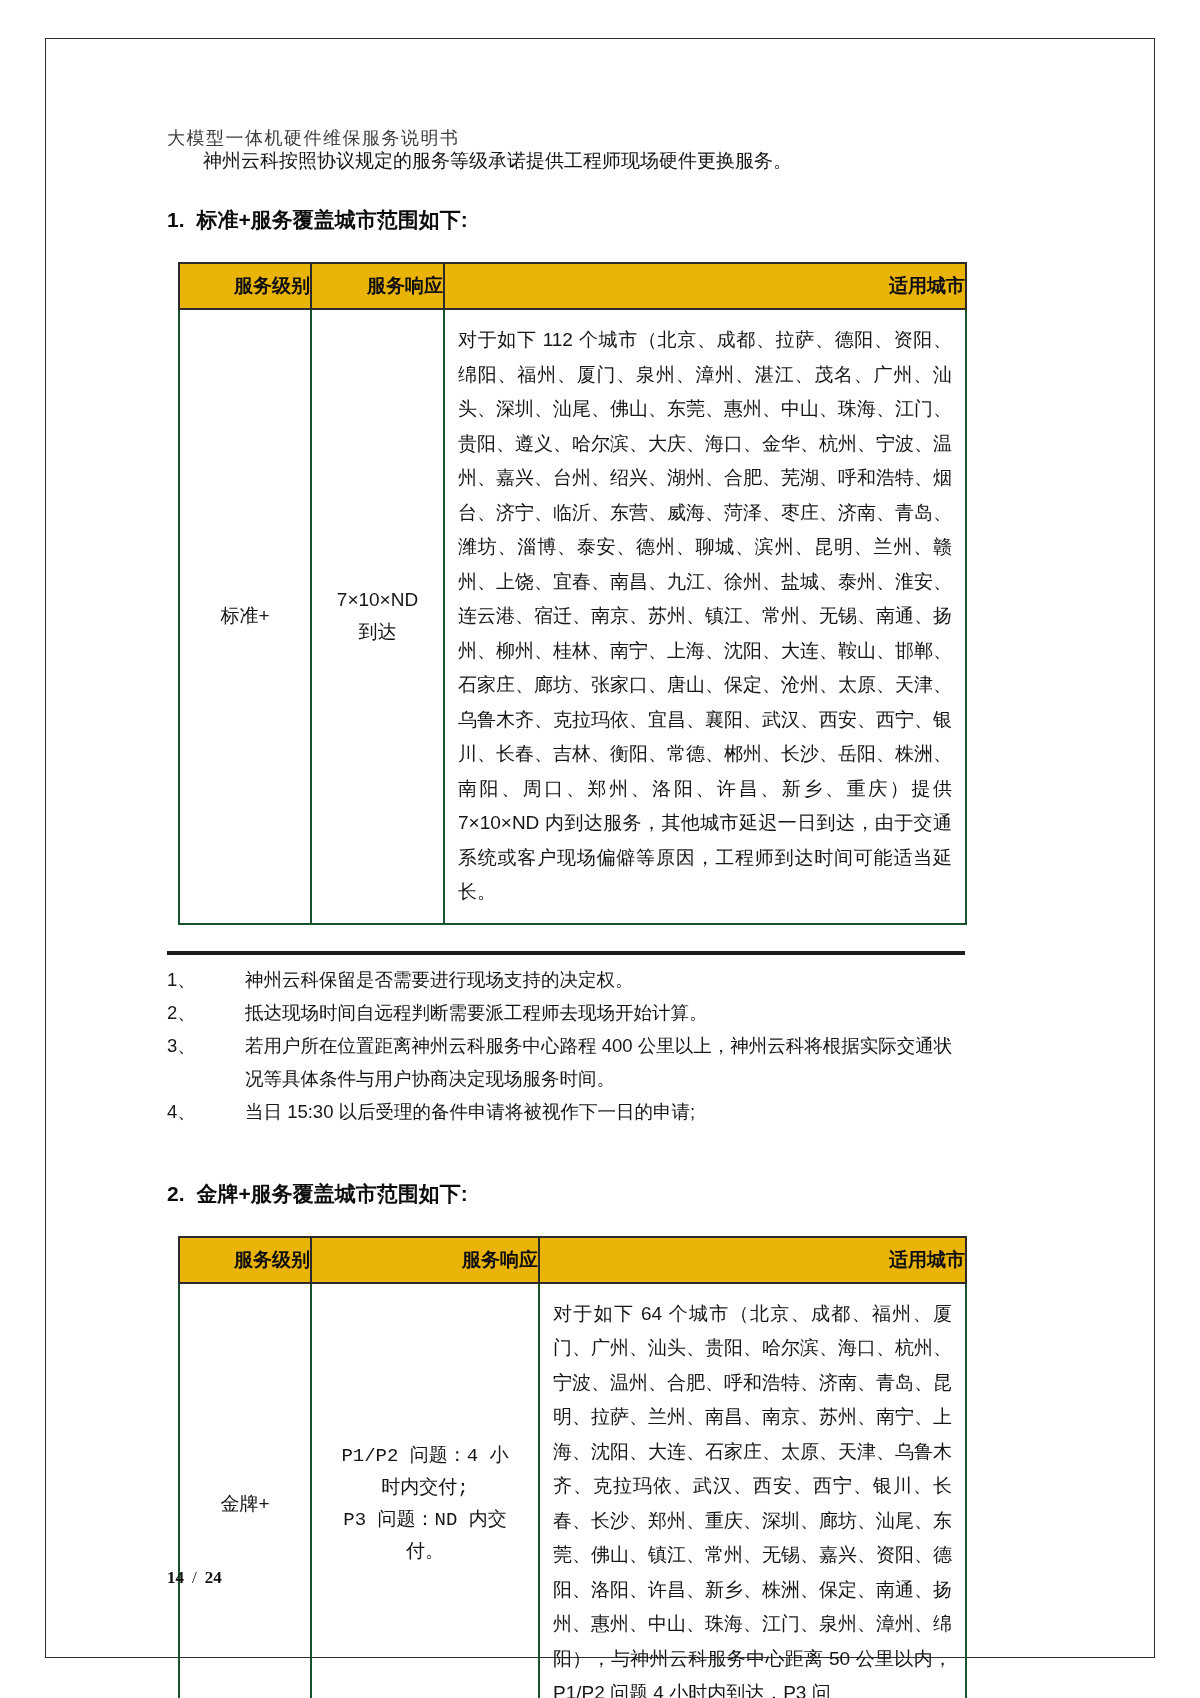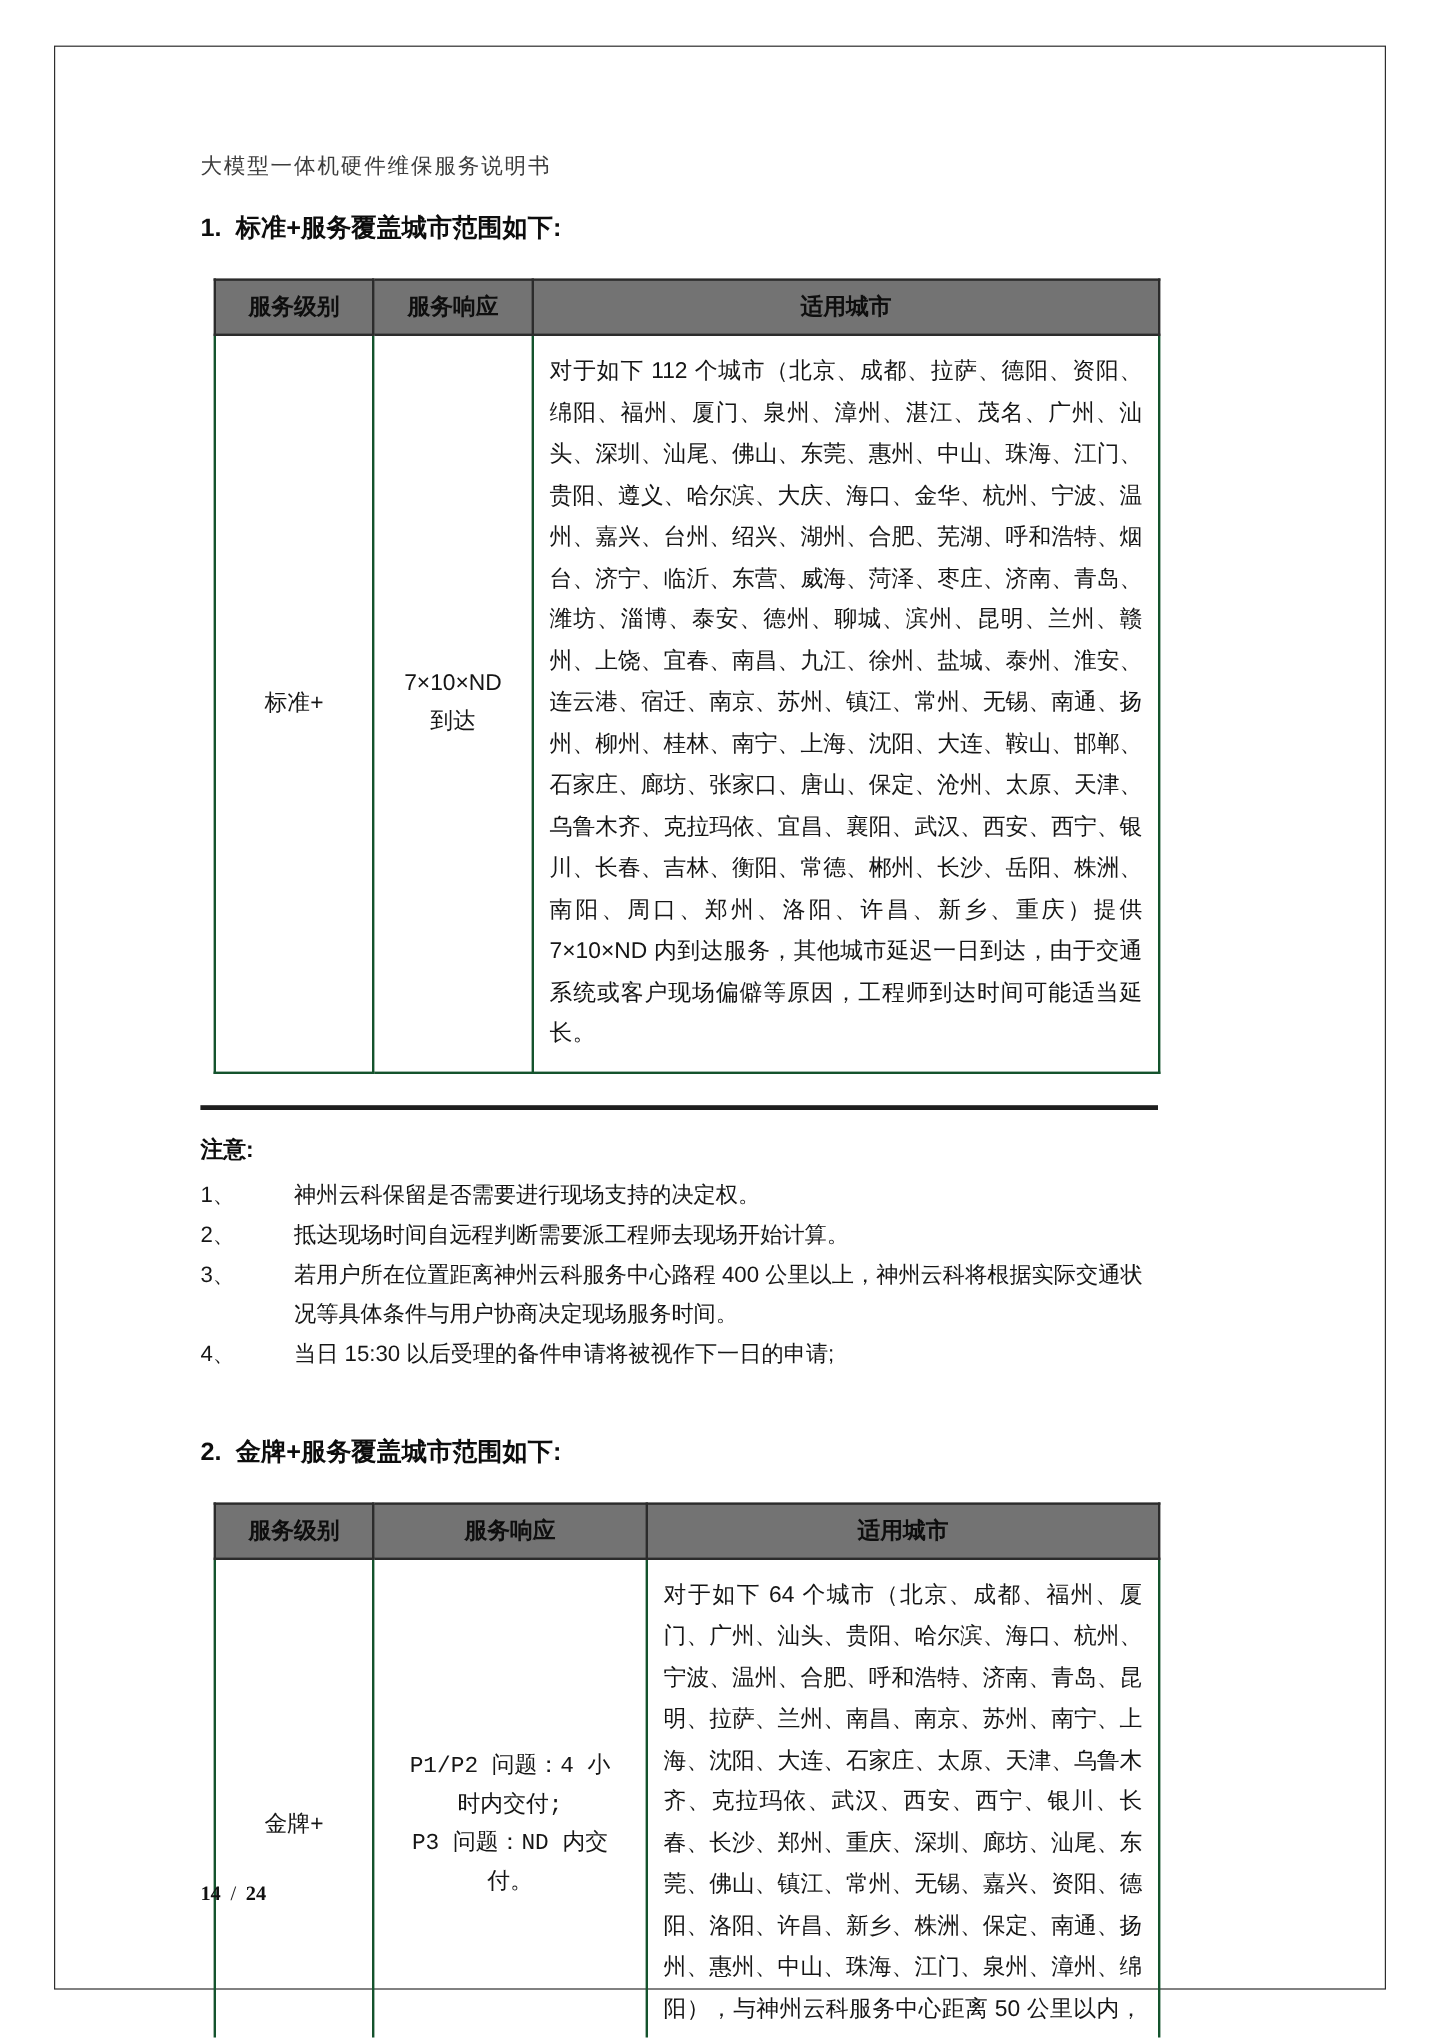--- a/index.html
+++ b/index.html
@@ -32,24 +32,24 @@
     font-size:21px; font-weight:bold; color:#0d0d0d;
     display:flex; gap:12px; align-items:baseline;
   }
   .sec-heading.second { margin-top:52px; }
   table.svc {
     margin-top:28px; margin-left:11px;
     border-collapse:collapse; table-layout:fixed;
     width:787px;
   }
   table.svc th {
-    background:#737373;
+    background:#eab308;
     border:2px solid #2b2b2b;
     height:46px;
-    font-size:19px; font-weight:bold; text-align:center;
+    font-size:19px; font-weight:bold; text-align:right;
     color:#0e0e0e;
   }
   table.svc td {
     border:2px solid #14532d;
     font-size:19px; color:#161616;
     vertical-align:middle;
   }
   td.level-cell { text-align:center; }
   td.resp-cell  { text-align:center; padding:6px 21px; }
   .resp-wrap { display:inline-block; max-width:112px; line-height:32px; }
@@ -87,20 +87,21 @@
 </style>
 </head>
 <body>
 
 <div class="page-frame"></div>
 
 <div class="doc-header">大模型一体机硬件维保服务说明书</div>
 
 <div class="content">
 
+  <p class="intro">神州云科按照协议规定的服务等级承诺提供工程师现场硬件更换服务。</p>
 
   <div class="sec-heading">
     <span>1.</span>
     <span>标准+服务覆盖城市范围如下:</span>
   </div>
 
   <table class="svc">
     <colgroup>
       <col style="width:132px">
         <col style="width:133px">
@@ -119,21 +120,20 @@
         <td class="resp-cell">
           <span class="resp-wrap">7×10×ND 到达</span>
         </td>
         <td class="cities-cell">对于如下 112 个城市（北京、成都、拉萨、德阳、资阳、绵阳、福州、厦门、泉州、漳州、湛江、茂名、广州、汕头、深圳、汕尾、佛山、东莞、惠州、中山、珠海、江门、贵阳、遵义、哈尔滨、大庆、海口、金华、杭州、宁波、温州、嘉兴、台州、绍兴、湖州、合肥、芜湖、呼和浩特、烟台、济宁、临沂、东营、威海、菏泽、枣庄、济南、青岛、潍坊、淄博、泰安、德州、聊城、滨州、昆明、兰州、赣州、上饶、宜春、南昌、九江、徐州、盐城、泰州、淮安、连云港、宿迁、南京、苏州、镇江、常州、无锡、南通、扬州、柳州、桂林、南宁、上海、沈阳、大连、鞍山、邯郸、石家庄、廊坊、张家口、唐山、保定、沧州、太原、天津、乌鲁木齐、克拉玛依、宜昌、襄阳、武汉、西安、西宁、银川、长春、吉林、衡阳、常德、郴州、长沙、岳阳、株洲、南阳、周口、郑州、洛阳、许昌、新乡、重庆）提供 7×10×ND 内到达服务，其他城市延迟一日到达，由于交通系统或客户现场偏僻等原因，工程师到达时间可能适当延长。</td>
       </tr>
     </tbody>
   </table>
 
   <div class="divider"></div>
 
-  <p class="notes-label">注意:</p>
 
   <ol class="notes-list">
     <li>
       <span class="note-num">1、</span>
       <span class="note-text">神州云科保留是否需要进行现场支持的决定权。</span>
     </li>
     <li>
       <span class="note-num">2、</span>
       <span class="note-text">抵达现场时间自远程判断需要派工程师去现场开始计算。</span>
     </li>

